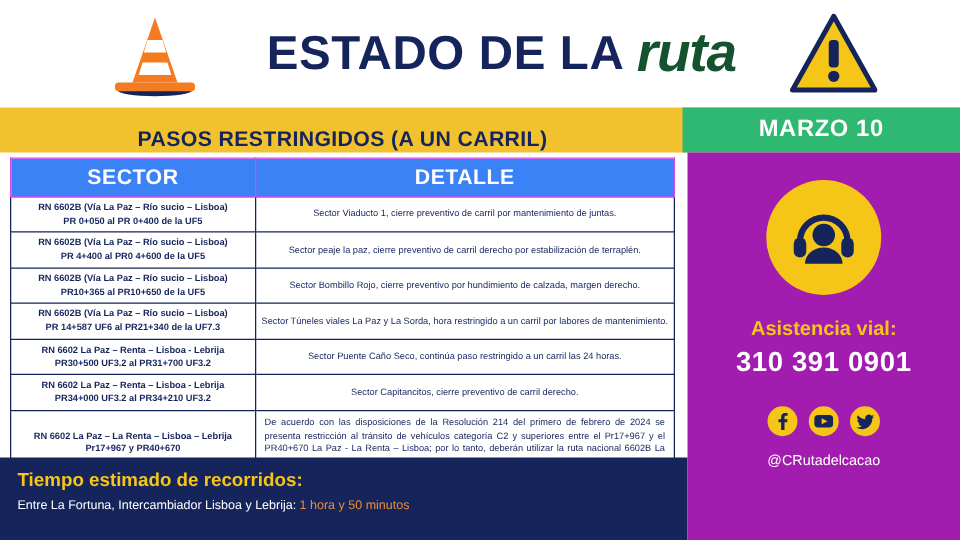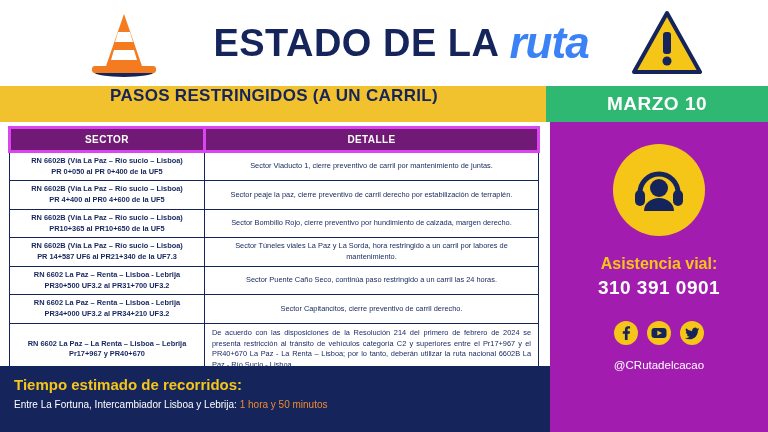--- a/index.html
+++ b/index.html
@@ -28,34 +28,34 @@
   }
   .title-block {
     display: flex; align-items: center; gap: 10px;
     margin-left: 34px;
   }
   .t-estado {
     font-size: 38px; font-weight: bold; letter-spacing: 0.5px;
     color: #15255c;
   }
   .t-ruta {
-    font-size: 44px; font-weight: bold; color: #3b82f6;
+    font-size: 44px; font-weight: bold; color: #14532d;
     font-style: italic; letter-spacing: -1px;
   }
   .warn-wrap {
     position: absolute; right: 66px; top: 10px;
     width: 70px; height: 66px;
   }
 
   
   .band {
     position: absolute; left: 0; top: 86px;
     width: 768px; height: 36px;
     background: #f2c12e;
-    display: flex; align-items: flex-start; justify-content: center;
+    display: flex; align-items: flex-end; justify-content: center;
   }
   .band-text {
     color: #15255c; font-size: 17px; font-weight: bold;
     letter-spacing: 0.3px;
     padding-right: 220px;
   }
   .band-right {
     position: absolute; right: 0; top: 86px;
     width: 222px; height: 36px;
     background: #2eb872;
@@ -77,21 +77,21 @@
     width: 92px; height: 92px; border-radius: 50%;
     background: #f5c518;
     display: flex; align-items: center; justify-content: center;
   }
   .asist {
     margin-top: 16px;
     color: #f5c518; font-size: 16px; font-weight: bold;
     text-align: center; line-height: 1.45;
   }
   .phone {
-    color: #ffffff; font-size: 19px; font-weight: bold;
+    color: #ffffff; font-size: 22px; font-weight: bold;
     margin-top: 2px; letter-spacing: 0.5px;
   }
   .socials {
     margin-top: 22px; display: flex; gap: 9px; align-items: center;
   }
   .soc {
     width: 24px; height: 24px; border-radius: 50%;
     background: #f5c518;
     display: flex; align-items: center; justify-content: center;
   }
@@ -100,24 +100,24 @@
     text-align: center; line-height: 1.55;
   }
 
   
   .table-area {
     position: absolute; left: 8px; top: 126px;
     width: 532px;
   }
   table { border-collapse: collapse; width: 532px; }
   thead th {
-    background: #701a75; color: #ffffff;
-    font-size: 10px; font-weight: bold; letter-spacing: 0.4px;
+    background: #3b82f6; color: #ffffff;
+    font-size: 17px; font-weight: bold; letter-spacing: 0.4px;
     padding: 5px 2px; text-align: center;
-    border: 3px solid #d946ef;
+    border: 1px solid #d946ef;
   }
   tbody td {
     border: 1px solid #15255c;
     font-size: 7.4px; color: #15255c;
     padding: 3px 4px; vertical-align: middle;
   }
   td.sector { width: 196px; text-align: center; font-weight: bold; line-height: 1.45; }
   td.detalle { width: 336px; text-align: center; line-height: 1.45; }
   td.detalle.just { text-align: justify; padding: 4px 7px; }
 

